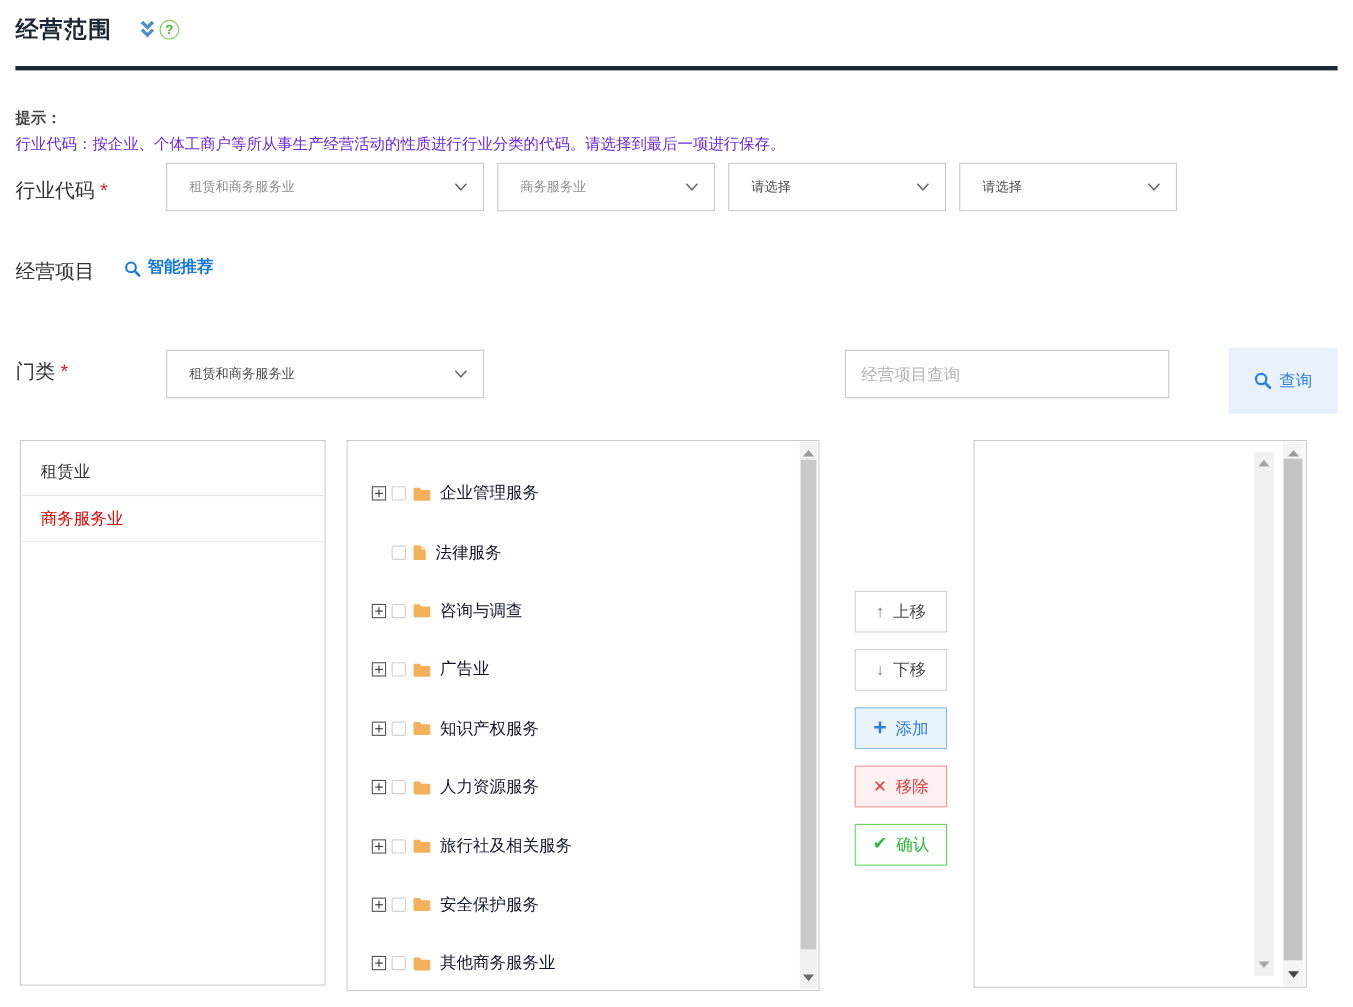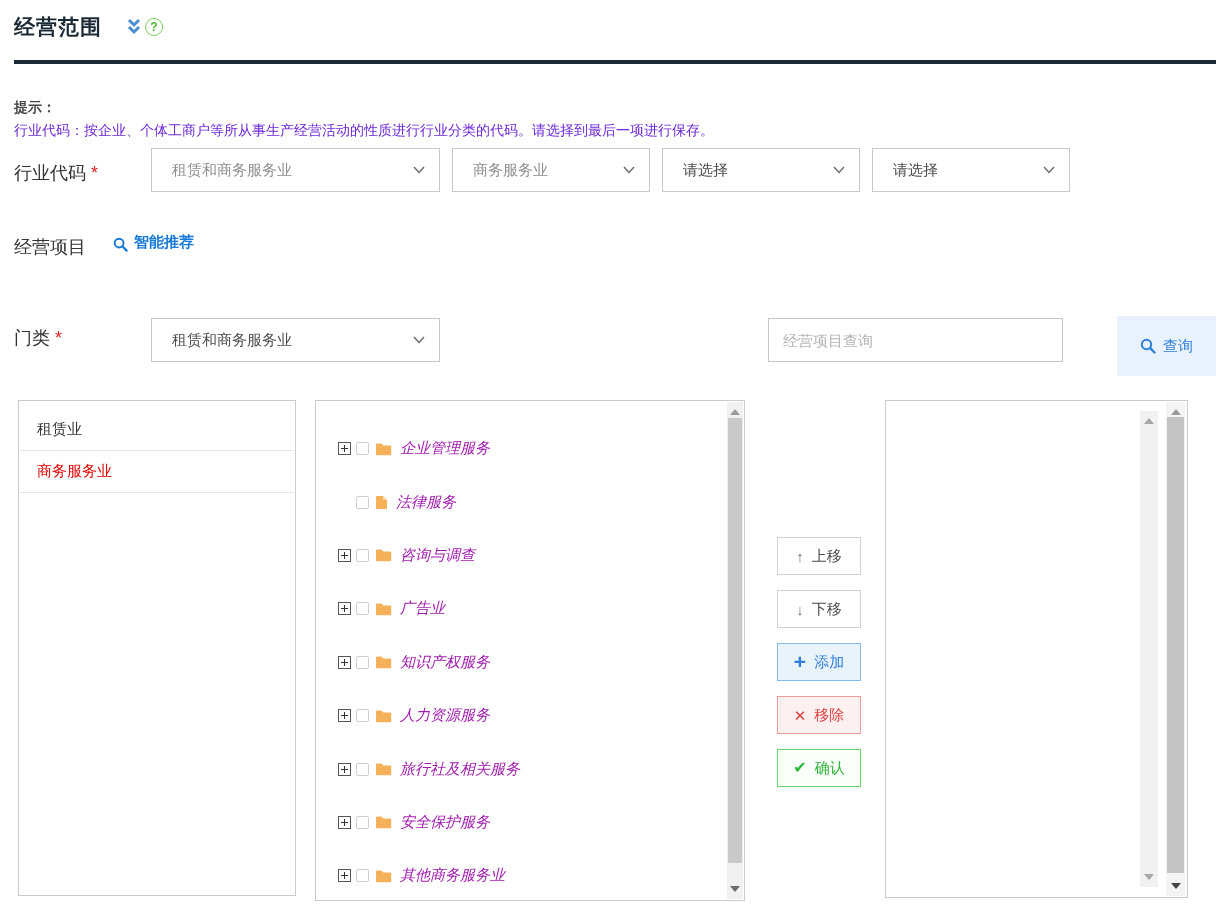--- a/index.html
+++ b/index.html
@@ -19,21 +19,21 @@
   
   .tip-label { position:absolute; left:14px; top:99px; font-size:14px; font-weight:bold; color:#454545; }
   .tip-text  { position:absolute; left:14px; top:122px; font-size:14px; color:#6d28d9; }
 
   
   .form-label { position:absolute; font-size:18px; color:#333; }
   .req { color:#e02020; margin-left:5px; }
 
   
   .sel { position:absolute; height:44px; border:1px solid #c9c9c9; background:#fff;
-    display:flex; align-items:center; padding:0 14px 0 20px; font-size:15px; cursor:pointer; }
+    display:flex; align-items:center; padding:0 14px 0 20px; font-size:12px; cursor:pointer; }
   .sel .val { flex:1; overflow:hidden; white-space:nowrap; }
   .sel.muted .val { color:#8f8f8f; }
   .sel.plain .val { color:#4d4d4d; }
   .chev { width:12px; height:8px; flex:none; }
 
   .txt-input { position:absolute; height:44px; border:1px solid #c9c9c9; background:#fff;
     font-size:15px; padding:0 14px; color:#333; outline:none;
     font-family:"Liberation Sans","DejaVu Sans",sans-serif; }
   .txt-input::placeholder { color:#b3b3b3; }
 
@@ -61,21 +61,21 @@
     padding:21px 0 0 22px; }
   .tree-row { height:53.4px; display:flex; align-items:center; cursor:default; }
   .expand-box { width:13px; height:13px; border:1px solid #555; position:relative; flex:none;
     background:#fff; cursor:pointer; }
   .expand-box::before { content:""; position:absolute; left:2px; top:5px; width:7px; height:1px; background:#333; }
   .expand-box::after  { content:""; position:absolute; left:5px; top:2px; width:1px; height:7px; background:#333; }
   .expand-spacer { width:13px; flex:none; }
   .cb { width:13px; height:13px; border:1px solid #cfcfcf; border-radius:2px; background:#fff;
     margin-left:5px; flex:none; cursor:pointer; }
   .node-icon { margin-left:6px; flex:none; }
-  .tree-label { margin-left:8px; font-size:15px; color:#a21caf;font-style:italic; }
+  .tree-label { margin-left:8px; font-size:15px; color:#0f172a; }
 
   
   .sb { position:absolute; background:#f1f1f1; }
   .sb-tree { right:1px; top:1px; bottom:1px; width:16px; }
   .sb-inner { right:29px; top:10px; bottom:10px; width:18px; }
   .sb-outer { right:2px; top:1px; bottom:1px; width:19px; background:#f4f4f4; }
   .tri-up, .tri-down { position:absolute; left:50%; transform:translateX(-50%);
     width:0; height:0; border-left:5px solid transparent; border-right:5px solid transparent; }
   .tri-up   { top:7px; border-bottom:6px solid #9b9b9b; }
   .tri-down { bottom:7px; border-top:6px solid #6b6b6b; }

